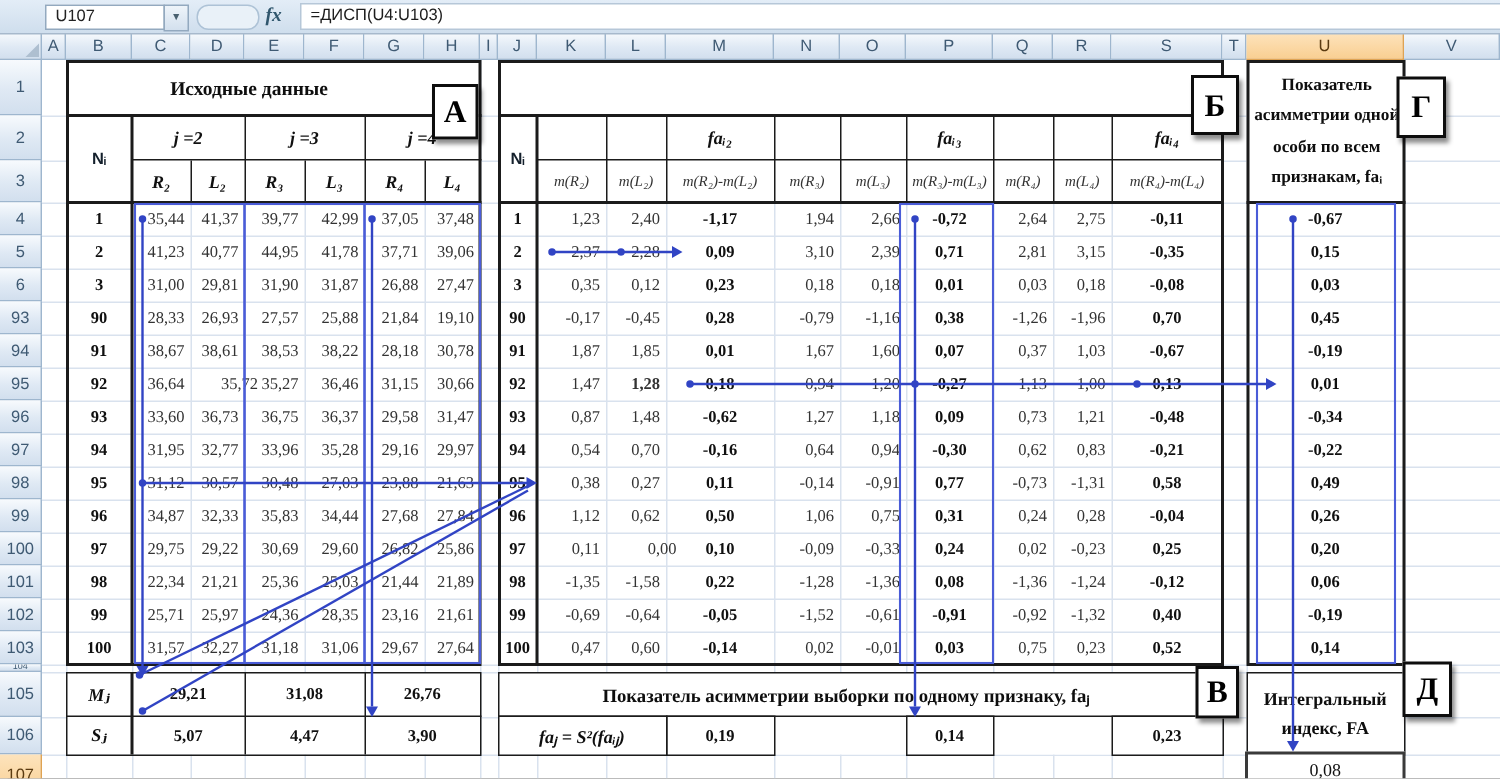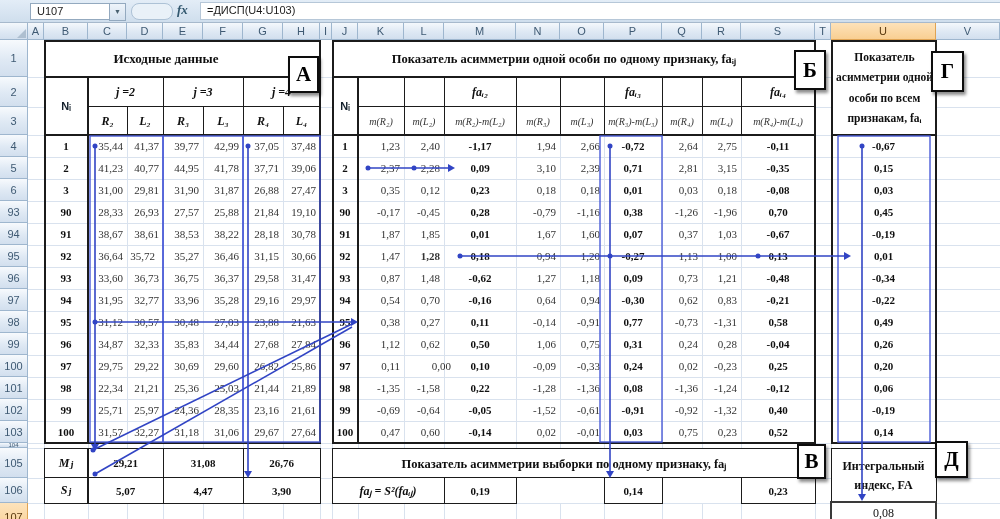--- a/index.html
+++ b/index.html
@@ -60,21 +60,20 @@
     <div id="name-drop">▼</div>
     <div id="fx-pill"></div>
     <div id="fx-label">fx</div>
     <div id="formula-field">=ДИСП(U4:U103)</div>
   </div>
   <div id="corner">
       <span class="tri"></span>
     </div>
 
   <div class="title" style="left:46px;top:42px;width:240px;height:33px;font-size:13px;">Исходные данные</div>
-  <div class="title" style="left:338px;top:42px;width:452px;height:33px;font-size:12.5px;">Показатель асимметрии одной особи по одному признаку, faᵢⱼ</div>
   <div class="title" style="left:338px;top:449px;width:452px;height:28px;font-size:12.5px;">Показатель асимметрии выборки по одному признаку, faⱼ</div>
   <div class="title" style="left:833px;top:42px;width:101px;height:91px;font-size:11.5px;line-height:1.75;padding:0 1px;">Показатель асимметрии одной особи по всем признакам, faᵢ</div>
   <div class="title i" style="left:334px;top:479px;width:108px;height:23px;font-size:12px;">faⱼ = S²(faᵢⱼ)</div>
   <div class="title" style="left:833px;top:450px;width:101px;height:52px;font-size:12px;line-height:1.6;">Интегральный индекс, FA</div>
 
   <div class="cell b i f12" style="left:44px;top:448px;width:44px;height:30px;">Mⱼ</div>
   <div class="cell b" style="left:88px;top:448px;width:75px;height:30px;">29,21</div>
   <div class="cell b" style="left:163px;top:448px;width:80px;height:30px;">31,08</div>
   <div class="cell b" style="left:243px;top:448px;width:77px;height:30px;">26,76</div>
   <div class="cell b i f12" style="left:44px;top:478px;width:44px;height:25px;">Sⱼ</div>
@@ -310,21 +309,21 @@
     <div class="cell r" style="left: 283px; top: 201px; width: 37px; height: 22px;">19,10</div>
     <div class="cell b" style="left: 44px; top: 223px; width: 44px; height: 22px;">91</div>
     <div class="cell r" style="left: 88px; top: 223px; width: 39px; height: 22px;">38,67</div>
     <div class="cell r" style="left: 127px; top: 223px; width: 36px; height: 22px;">38,61</div>
     <div class="cell r" style="left: 163px; top: 223px; width: 40px; height: 22px;">38,53</div>
     <div class="cell r" style="left: 203px; top: 223px; width: 40px; height: 22px;">38,22</div>
     <div class="cell r" style="left: 243px; top: 223px; width: 40px; height: 22px;">28,18</div>
     <div class="cell r" style="left: 283px; top: 223px; width: 37px; height: 22px;">30,78</div>
     <div class="cell b" style="left: 44px; top: 245px; width: 44px; height: 22px;">92</div>
     <div class="cell r" style="left: 88px; top: 245px; width: 39px; height: 22px;">36,64</div>
-    <div class="cell r" style="left: 111px; top: 245px; width: 48px; height: 22px;">35,72</div>
+    <div class="cell r" style="left: 128px; top: 245px; width: 48px; height: 22px;">35,72</div>
     <div class="cell r" style="left: 163px; top: 245px; width: 40px; height: 22px;">35,27</div>
     <div class="cell r" style="left: 203px; top: 245px; width: 40px; height: 22px;">36,46</div>
     <div class="cell r" style="left: 243px; top: 245px; width: 40px; height: 22px;">31,15</div>
     <div class="cell r" style="left: 283px; top: 245px; width: 37px; height: 22px;">30,66</div>
     <div class="cell b" style="left: 44px; top: 267px; width: 44px; height: 22px;">93</div>
     <div class="cell r" style="left: 88px; top: 267px; width: 39px; height: 22px;">33,60</div>
     <div class="cell r" style="left: 127px; top: 267px; width: 36px; height: 22px;">36,73</div>
     <div class="cell r" style="left: 163px; top: 267px; width: 40px; height: 22px;">36,75</div>
     <div class="cell r" style="left: 203px; top: 267px; width: 40px; height: 22px;">36,37</div>
     <div class="cell r" style="left: 243px; top: 267px; width: 40px; height: 22px;">29,58</div>

